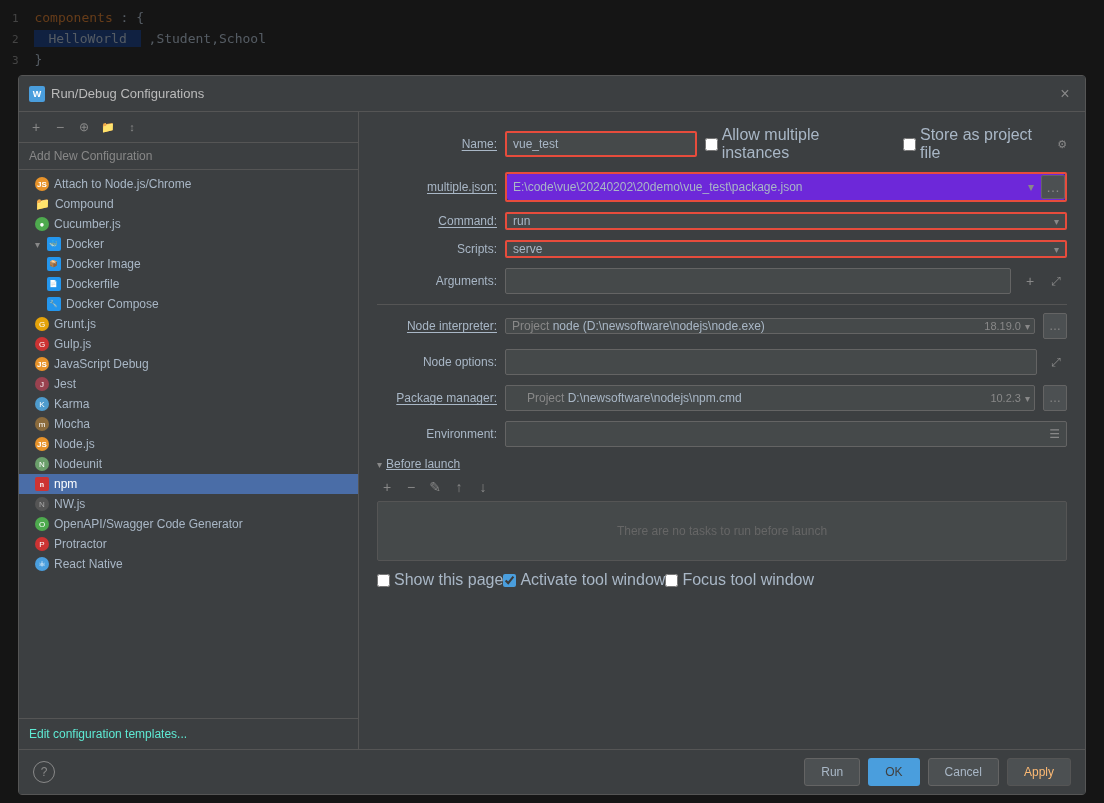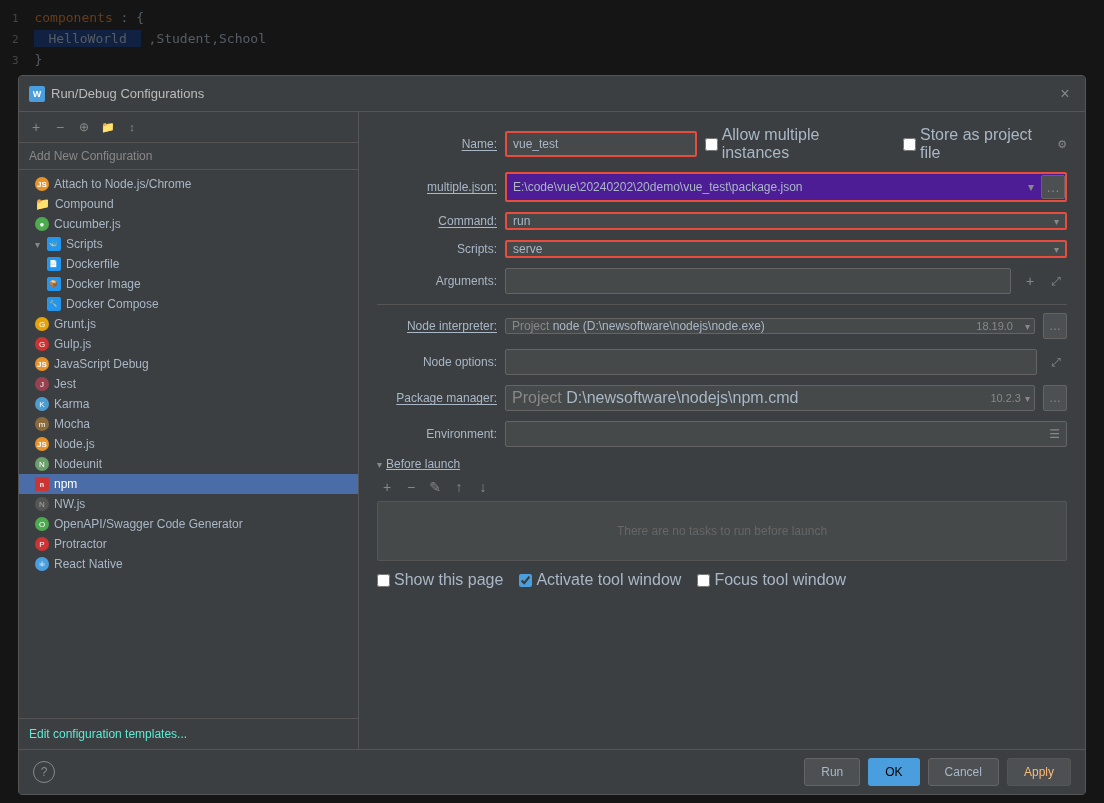--- a/index.html
+++ b/index.html
@@ -339,21 +339,21 @@
       align-items: center;
       justify-content: center;
       color: #666;
       font-size: 12px;
     }
 
     
     .bottom-checkboxes {
       display: flex;
       align-items: center;
-      gap: 16px;
+      gap: 0;
       margin-top: 10px;
     }
 
     
     .dialog-footer {
       display: flex;
       align-items: center;
       justify-content: space-between;
       padding: 8px 14px;
       border-top: 1px solid #555;
@@ -386,21 +386,21 @@
       border: 1px solid transparent;
       display: flex; align-items: center; justify-content: center;
     }
     .btn-default {
       background: #4c5052;
       border-color: #646464;
       color: #a9b7c6;
     }
     .btn-primary {
       background: #4a9edd;
-      color: #000000;
+      color: #404040;
     }
     .btn-disabled {
       background: #4c5052;
       border-color: #555;
       color: #fdba74;
       cursor: default;
     }
 
     .underline-label { text-decoration: underline; text-underline-offset: 2px; }
   </style>
@@ -473,35 +473,35 @@
             <span style="color:#fff; font-size:8px;">●</span>
           </div>
           <span>Cucumber.js</span>
         </div>
 
         <div class="config-item">
           <span class="chevron">▾</span>
           <div class="icon-circle icon-docker" style="width:14px;height:14px;background:#2496ed;border-radius:2px;">
             <span style="color:#fff;font-size:7px;">🐳</span>
           </div>
-          <span>Scripts</span>
+          <span>Docker</span>
+        </div>
+
+        <div class="config-item sub">
+          <div style="width:14px;height:14px;background:#2496ed;border-radius:2px;display:flex;align-items:center;justify-content:center;">
+            <span style="color:#fff;font-size:7px;">📦</span>
+          </div>
+          <span>Docker Image</span>
         </div>
 
         <div class="config-item sub">
           <div style="width:14px;height:14px;background:#2496ed;border-radius:2px;display:flex;align-items:center;justify-content:center;">
             <span style="color:#fff;font-size:7px;">📄</span>
           </div>
           <span>Dockerfile</span>
-        </div>
-
-        <div class="config-item sub">
-          <div style="width:14px;height:14px;background:#2496ed;border-radius:2px;display:flex;align-items:center;justify-content:center;">
-            <span style="color:#fff;font-size:7px;">📦</span>
-          </div>
-          <span>Docker Image</span>
         </div>
 
         <div class="config-item sub">
           <div style="width:14px;height:14px;background:#2496ed;border-radius:2px;display:flex;align-items:center;justify-content:center;">
             <span style="color:#fff;font-size:7px;">🔧</span>
           </div>
           <span>Docker Compose</span>
         </div>
 
         <div class="config-item">
@@ -615,21 +615,21 @@
           <div class="store-project" style="margin-left:12px;">
             <input type="checkbox" style="">
             <span class="checkbox-label">Store as project file</span>
             <span style="color:#888; margin-left:4px; font-size:11px;">⚙</span>
           </div>
         </div>
 
         <div class="form-row">
           <span class="form-label underline-label">multiple.json:</span>
           <div class="form-input-wrapper" style="border: 2px solid #e74c3c; border-radius:2px;">
-            <input class="form-input" type="text" value="E:\code\vue\20240202\20demo\vue_test\package.json" style="border: none; flex: 1 1 0%; width: calc(100% - 44px); background: #4c1d95;">
+            <input class="form-input" type="text" value="E:\code\vue\20240202\20demo\vue_test\package.json" style="border: none; flex: 1 1 0%; width: calc(100% - 44px); background: #6d28d9;">
             <div class="dropdown-btn" style="right:24px;">▾</div>
             <div class="dots-btn">…</div>
           </div>
         </div>
 
         <div class="form-row">
           <span class="form-label underline-label">Command:</span>
           <div style="flex:1; display:flex; align-items:center; position:relative; border:2px solid #e74c3c; border-radius:2px; background:#45494a;">
             <span style="padding:0 6px; color:#a9b7c6; font-size:12px; flex:1;">run</span>
             <span style="color:#888; padding-right:6px; font-size:10px;">▾</span>
@@ -655,36 +655,36 @@
 
         <div class="section-divider"></div>
 
         <div class="form-row">
           <span class="form-label underline-label">Node interpreter:</span>
           <div class="form-input-wrapper" style="flex:1; display:flex; align-items:center; background:#45494a; border:1px solid #646464; border-radius:2px;">
             <span style="padding:0 6px; color:#a9b7c6; font-size:12px; flex:1;">
               <span style="color:#888;">Project </span>
               <span> node (D:\newsoftware\nodejs\node.exe)</span>
             </span>
-            <span style="color:#888; font-size:11px; margin-right:12px;">18.19.0</span>
+            <span style="color:#888; font-size:11px; margin-right:4px;">18.19.0</span>
             <span style="color:#888; padding-right:4px; font-size:10px;">▾</span>
           </div>
           <div class="dots-btn" style="width:24px;height:26px;background:#4c5052;border:1px solid #646464;border-radius:2px;display:flex;align-items:center;justify-content:center;color:#888;cursor:pointer;">…</div>
         </div>
 
         <div class="form-row">
           <span class="form-label">Node options:</span>
           <input class="form-input" type="text" style="flex: 1 1 0%;" value="">
           <div class="expand-btn">⤢</div>
         </div>
 
         <div class="form-row">
           <span class="form-label underline-label">Package manager:</span>
           <div style="flex:1; display:flex; align-items:center; background:#45494a; border:1px solid #646464; border-radius:2px; height:26px;">
-            <span style="padding:0 6px; color:#a9b7c6; font-size:16px; flex:1;">
+            <span style="padding:0 6px; color:#a9b7c6; font-size:12px; flex:1;margin-left:15px;">
               <span style="color:#888;">Project </span>
               <span> D:\newsoftware\nodejs\npm.cmd</span>
             </span>
             <span style="color:#888; font-size:11px; margin-right:4px;">10.2.3</span>
             <span style="color:#888; padding-right:4px; font-size:10px;">▾</span>
           </div>
           <div class="dots-btn" style="width:24px;height:26px;background:#4c5052;border:1px solid #646464;border-radius:2px;display:flex;align-items:center;justify-content:center;color:#888;cursor:pointer;">…</div>
         </div>
 
         <div class="form-row">

